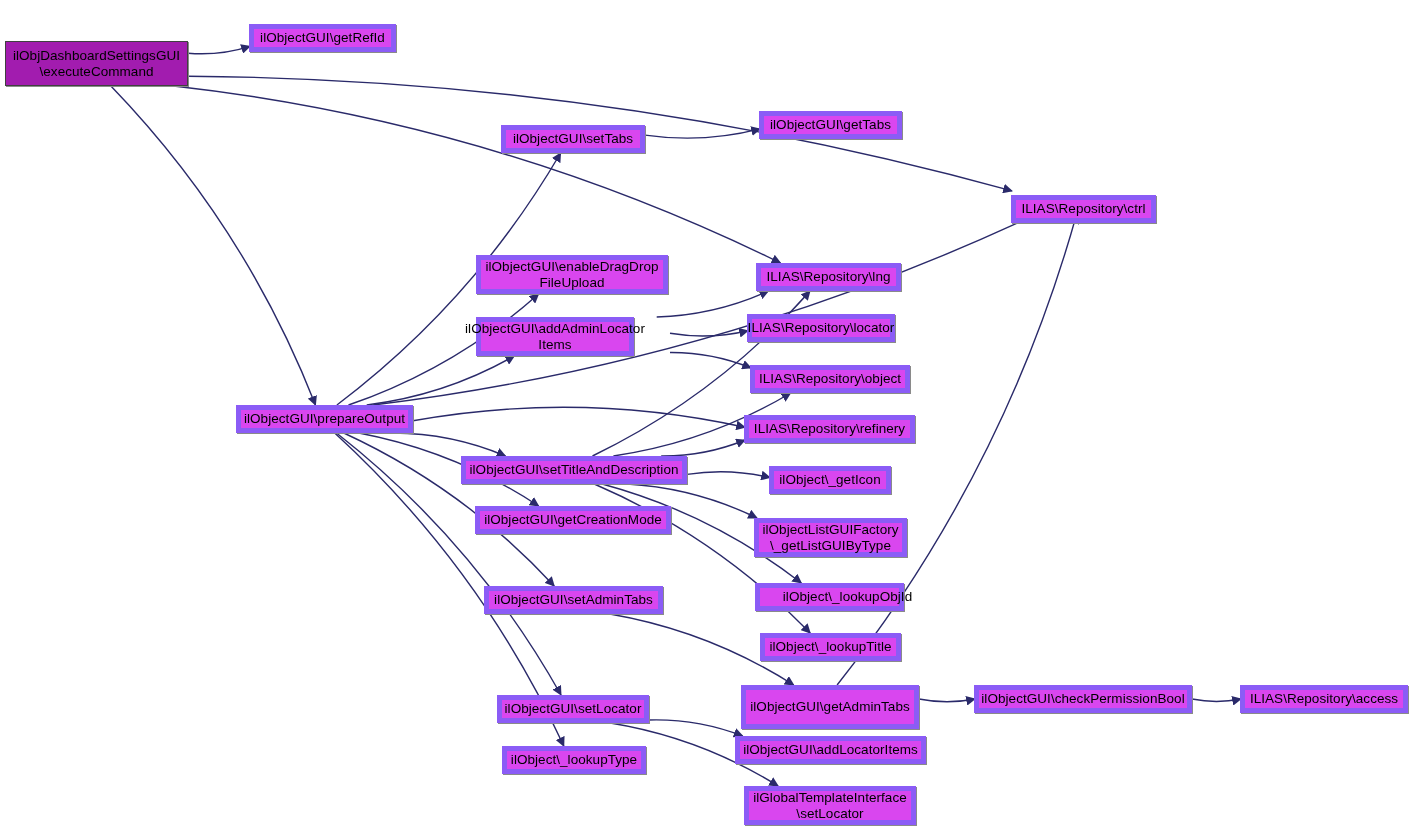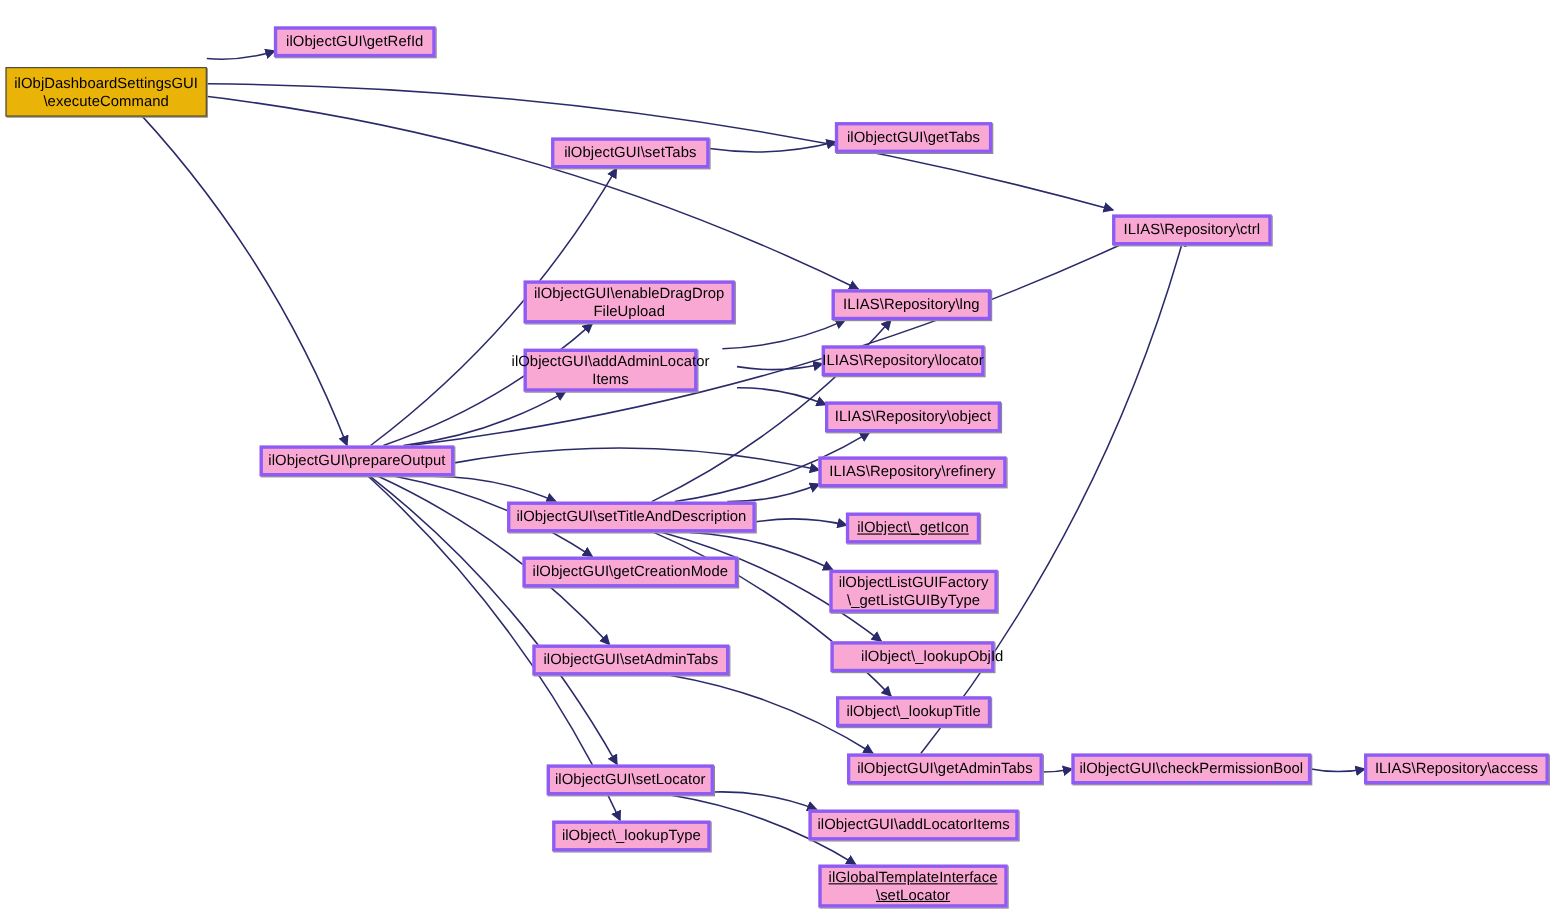--- a/index.html
+++ b/index.html
@@ -23,34 +23,33 @@
     height: 834px;
     pointer-events: none;
   }
   .node {
     position: absolute;
     box-sizing: border-box;
     display: flex;
     align-items: center;
     justify-content: center;
     text-align: center;
-    background: #f9a8d4;
-    border: 3px solid #8b5cf6;
+    background: #d946ef;
+    border: 5px solid #8b5cf6;
     color: #000000;
     font-size: 13.5px;
     line-height: 1.18;
     letter-spacing: 0.05px;
     white-space: pre-line;
     padding: 0 4px;
     box-shadow: 1px 1px 0 0 #8a8a8a;
   }
   .node.root {
-    background: #eab308;
+    background: #a21caf;
     border: 1px solid #404040;
-    margin-top: 20px;
   }
 </style>
 </head>
 <body>
 
 <div id="canvas">
   <svg id="edge-layer" viewBox="0 0 1415 834" xmlns="http://www.w3.org/2000/svg">
     <defs>
       <marker id="arrow" viewBox="0 0 10 10" refX="9" refY="5" markerWidth="7" markerHeight="7" orient="auto-start-reverse">
         <path d="M 0 0 L 10 5 L 0 10 z" fill="#2a2a6a"></path>
@@ -100,29 +99,29 @@
       <div class="node" style="left: 236px; top: 405px; width: 177px; height: 28px;">ilObjectGUI\prepareOutput</div>
       <div class="node" style="left: 476px; top: 255px; width: 192px; height: 39px;">ilObjectGUI\enableDragDrop
 FileUpload</div>
       <div class="node" style="left: 476px; top: 317px; width: 158px; height: 39px;">ilObjectGUI\addAdminLocator
 Items</div>
       <div class="node" style="left: 756px; top: 263px; width: 145px; height: 28px;">ILIAS\Repository\lng</div>
       <div class="node" style="left: 747px; top: 314px; width: 148px; height: 28px;">ILIAS\Repository\locator</div>
       <div class="node" style="left: 750px; top: 365px; width: 160px; height: 28px;">ILIAS\Repository\object</div>
       <div class="node" style="left: 744px; top: 415px; width: 171px; height: 28px;">ILIAS\Repository\refinery</div>
       <div class="node" style="left: 461px; top: 456px; width: 226px; height: 28px;">ilObjectGUI\setTitleAndDescription</div>
-      <div class="node" style="left: 769px; top: 466px; width: 122px; height: 28px; text-decoration: underline;">ilObject\_getIcon</div>
+      <div class="node" style="left: 769px; top: 466px; width: 122px; height: 28px;">ilObject\_getIcon</div>
       <div class="node" style="left: 475px; top: 506px; width: 196px; height: 28px;">ilObjectGUI\getCreationMode</div>
       <div class="node" style="left: 754px; top: 518px; width: 153px; height: 39px;">ilObjectListGUIFactory
 \_getListGUIByType</div>
       <div class="node" style="left: 755px; top: 583px; width: 149px; height: 28px; padding-left: 40px;">ilObject\_lookupObjId</div>
       <div class="node" style="left: 484px; top: 586px; width: 179px; height: 28px;">ilObjectGUI\setAdminTabs</div>
       <div class="node" style="left: 760px; top: 633px; width: 141px; height: 28px;">ilObject\_lookupTitle</div>
-      <div class="node" style="left: 770px; top: 685px; width: 178px; height: 28px;">ilObjectGUI\getAdminTabs</div>
+      <div class="node" style="left: 741px; top: 685px; width: 178px; height: 44px;">ilObjectGUI\getAdminTabs</div>
       <div class="node" style="left: 974px; top: 685px; width: 218px; height: 28px;">ilObjectGUI\checkPermissionBool</div>
       <div class="node" style="left: 1240px; top: 685px; width: 168px; height: 28px;">ILIAS\Repository\access</div>
       <div class="node" style="left: 497px; top: 695px; width: 152px; height: 28px;">ilObjectGUI\setLocator</div>
       <div class="node" style="left: 735px; top: 736px; width: 191px; height: 28px;">ilObjectGUI\addLocatorItems</div>
       <div class="node" style="left: 502px; top: 746px; width: 144px; height: 28px;">ilObject\_lookupType</div>
-      <div class="node" style="left: 744px; top: 786px; width: 172px; height: 39px; text-decoration: underline;">ilGlobalTemplateInterface
+      <div class="node" style="left: 744px; top: 786px; width: 172px; height: 39px;">ilGlobalTemplateInterface
 \setLocator</div>
     </div>
 </div>
 
 </body></html>

